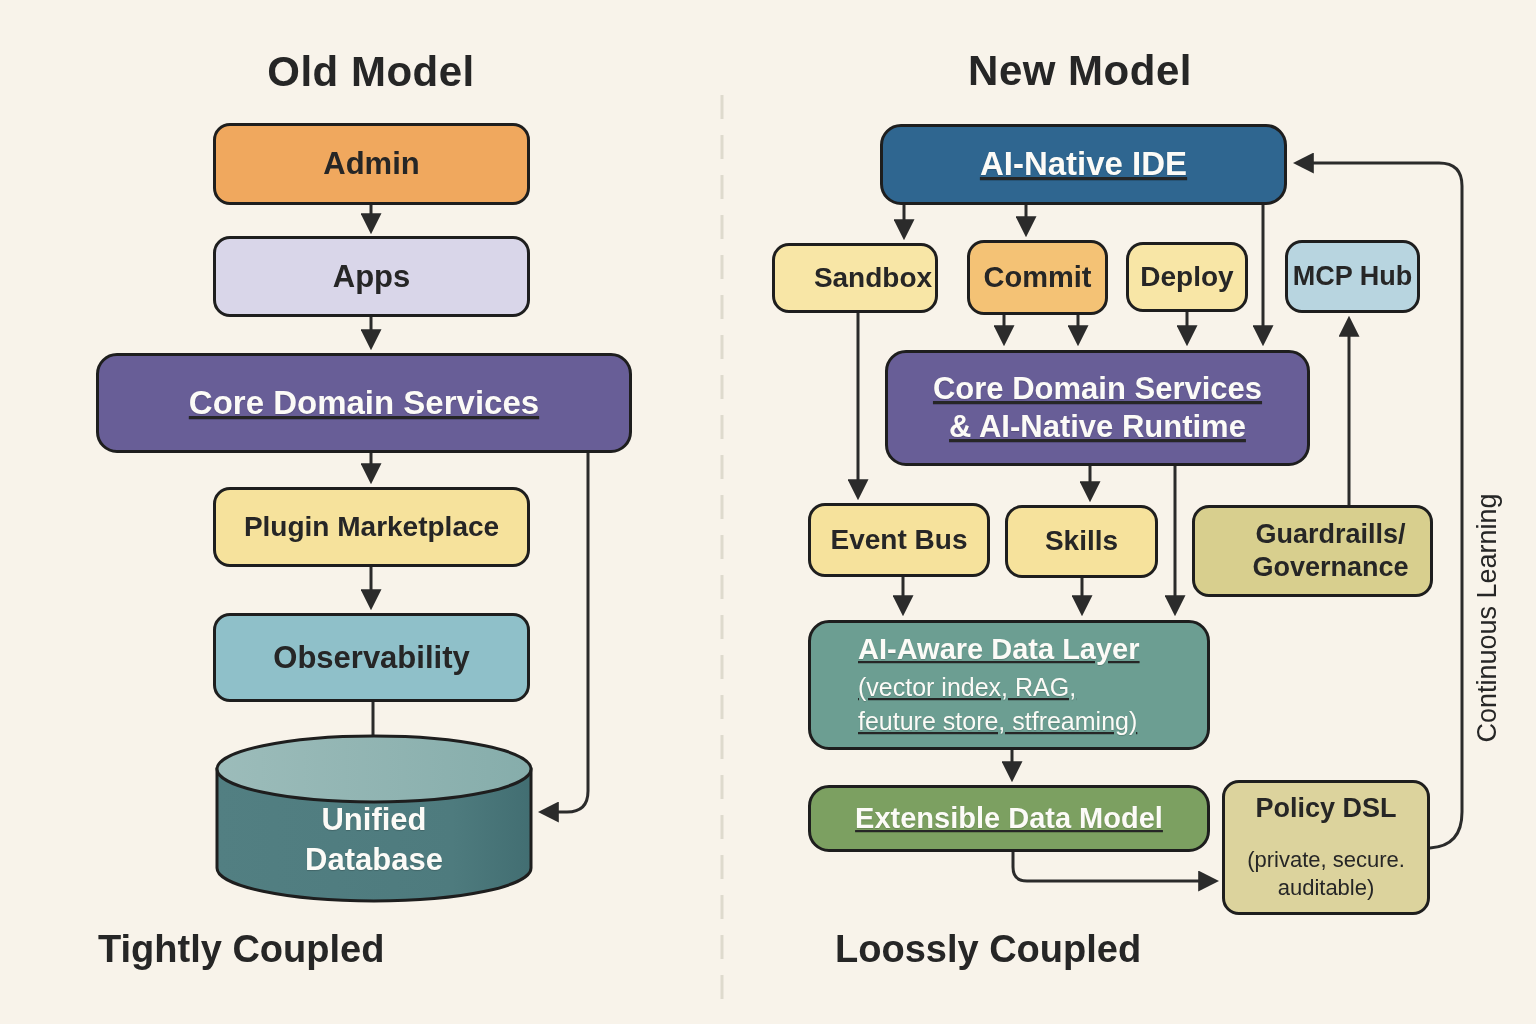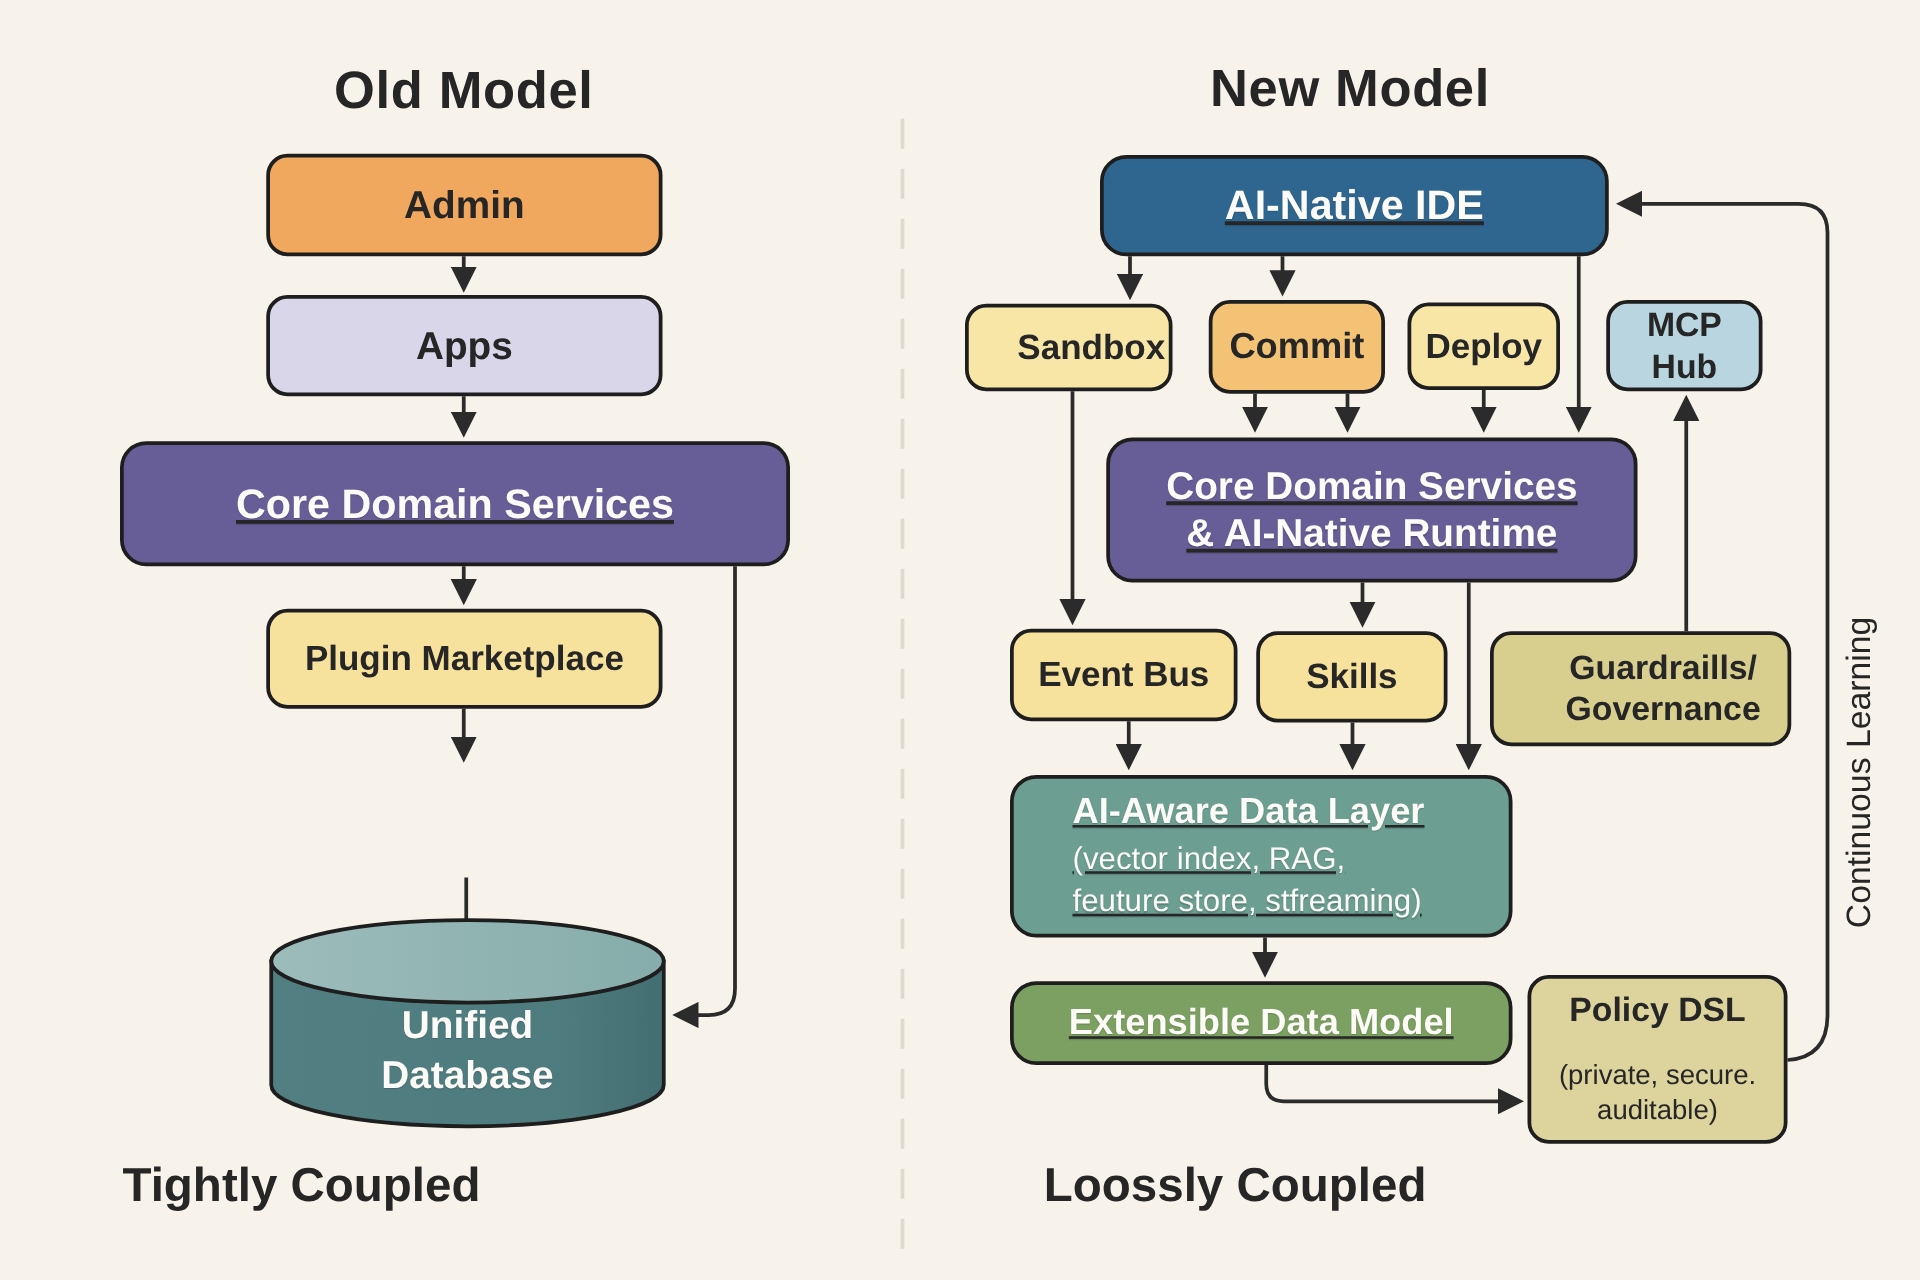--- a/index.html
+++ b/index.html
@@ -130,39 +130,42 @@
   </div>
   <div class="node n-apps" style="left:213px;top:236px;width:317px;height:81px;">
     <span class="lbl dark-text">Apps</span>
   </div>
   <div class="node big n-core" style="left:96px;top:353px;width:536px;height:100px;">
     <span class="lbl light-text">Core Domain Services</span>
   </div>
   <div class="node n-plugin" style="left:213px;top:487px;width:317px;height:80px;">
     <span class="lbl dark-text">Plugin Marketplace</span>
   </div>
+  <div class="node n-obs" style="left:213px;top:613px;width:317px;height:89px;">
+    <span class="lbl dark-text">Observability</span>
+  </div>
   <div class="db-label light-text">
     <span>Unified</span>
     <span>Database</span>
   </div>
   <div class="caption" style="left:98px;top:928px;width:500px;">Tightly Coupled</div>
 
   <div class="node big n-ide" style="left:880px;top:124px;width:407px;height:81px;">
     <span class="lbl light-text">AI-Native IDE</span>
   </div>
   <div class="node n-sandbox" style="left:772px;top:243px;width:166px;height:70px;padding-left:36px;">
     <span class="lbl dark-text">Sandbox</span>
   </div>
   <div class="node n-commit" style="left:967px;top:240px;width:141px;height:75px;">
     <span class="lbl dark-text">Commit</span>
   </div>
   <div class="node n-deploy" style="left:1126px;top:242px;width:122px;height:70px;">
     <span class="lbl dark-text">Deploy</span>
   </div>
-  <div class="node n-mcp" style="left:1285px;top:240px;width:125px;height:73px;">
+  <div class="node n-mcp" style="left:1285px;top:240px;width:135px;height:73px;">
     <span class="lbl dark-text">MCP Hub</span>
   </div>
   <div class="node big n-runtime" style="left:885px;top:350px;width:425px;height:116px;">
     <span class="lbl light-text">Core Domain Services</span>
     <span class="lbl light-text">&amp; AI-Native Runtime</span>
   </div>
   <div class="node n-eventbus" style="left:808px;top:503px;width:182px;height:74px;">
     <span class="lbl dark-text">Event Bus</span>
   </div>
   <div class="node n-skills" style="left:1005px;top:505px;width:153px;height:73px;">

